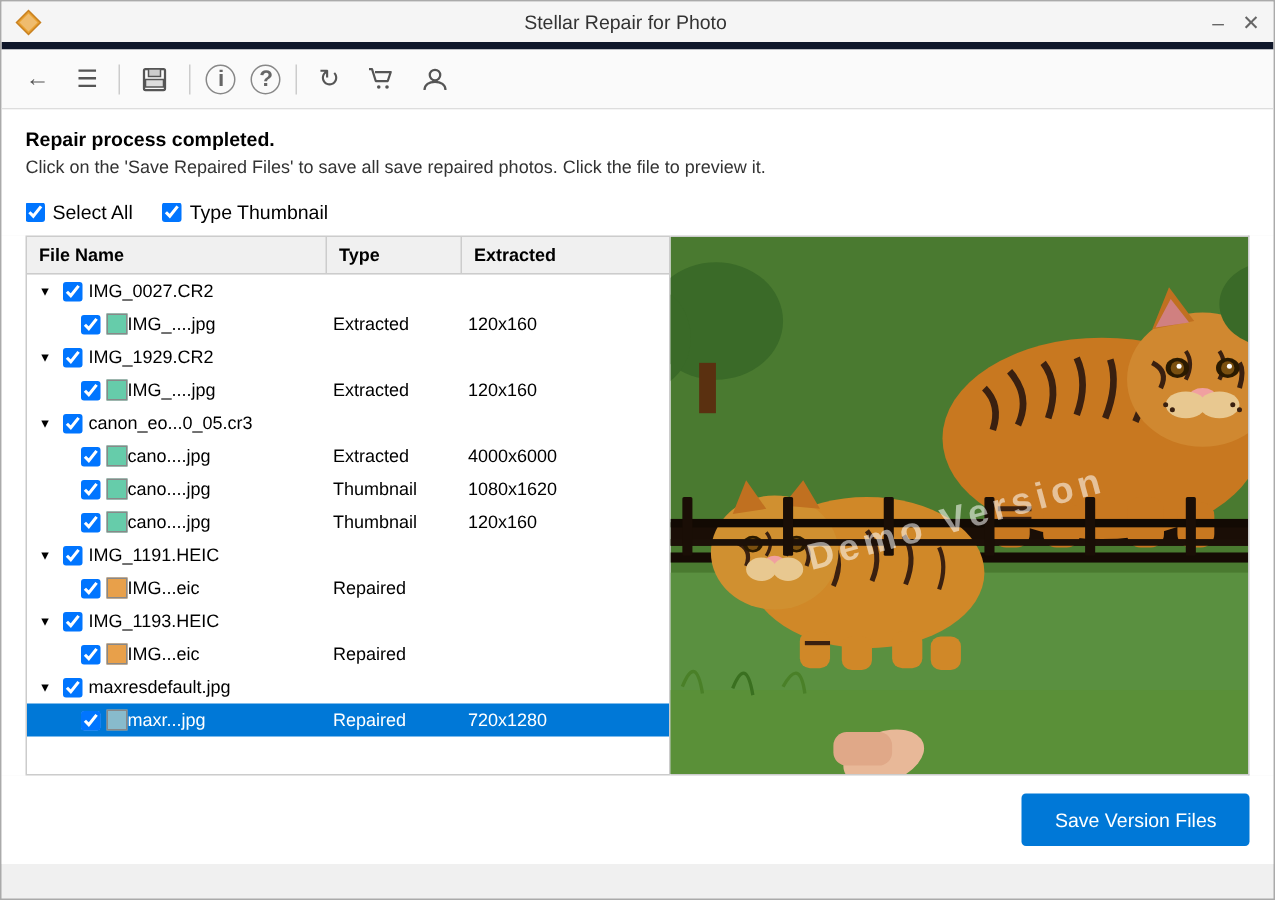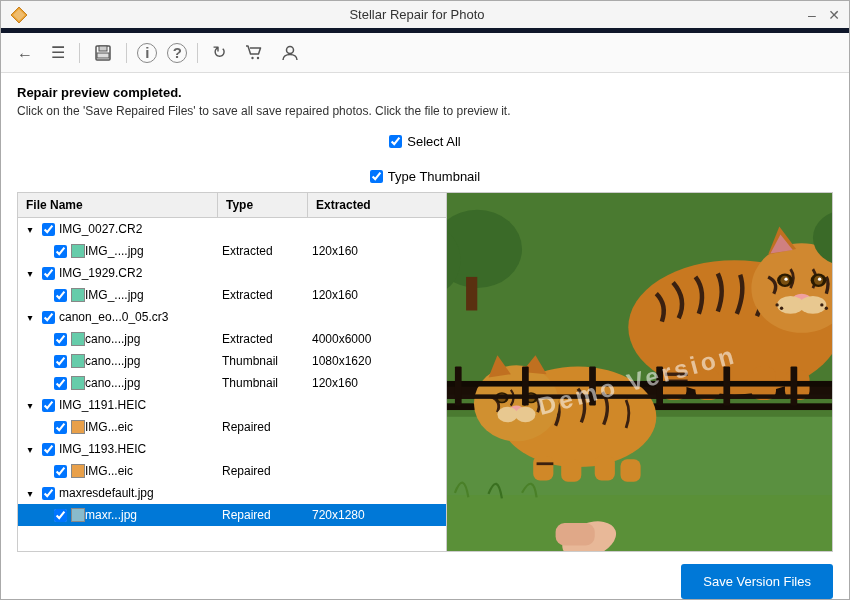--- a/index.html
+++ b/index.html
@@ -85,25 +85,24 @@
       margin-bottom: 4px;
     }
     .status-desc {
       font-size: 12px;
       color: #333;
     }
 
     
     .options-row {
       display: flex;
-      align-items: center;
+      align-items: flex-end;
       padding: 8px 16px;
       gap: 20px;
       background: #fff;
-      flex-direction: column;
     }
     .checkbox-label {
       display: flex;
       align-items: center;
       gap: 5px;
       font-size: 13px;
       cursor: pointer;
     }
     .checkbox-label input {
       cursor: pointer;
@@ -256,21 +255,21 @@
   </span>
   <span class="toolbar-btn">
     <svg width="18" height="18" viewBox="0 0 18 18" fill="none">
       <circle cx="9" cy="6" r="3.5" stroke="#555" stroke-width="1.5" fill="none"></circle>
       <path d="M2 16c0-3.5 3.1-5.5 7-5.5s7 2 7 5.5" stroke="#555" stroke-width="1.5" fill="none"></path>
     </svg>
   </span>
 </div>
 
 <div class="content">
-  <div class="status-title">Repair preview completed.</div>
+  <div class="status-title">Repair process completed.</div>
   <div class="status-desc">Click on the 'Save Repaired Files' to save all save repaired photos. Click the file to preview it.</div>
 </div>
 
 <div class="options-row">
   <label class="checkbox-label">
     <input type="checkbox" checked="" style="">
     <span>Select All</span>
   </label>
   <label class="checkbox-label">
     <input type="checkbox" checked="" style="">

